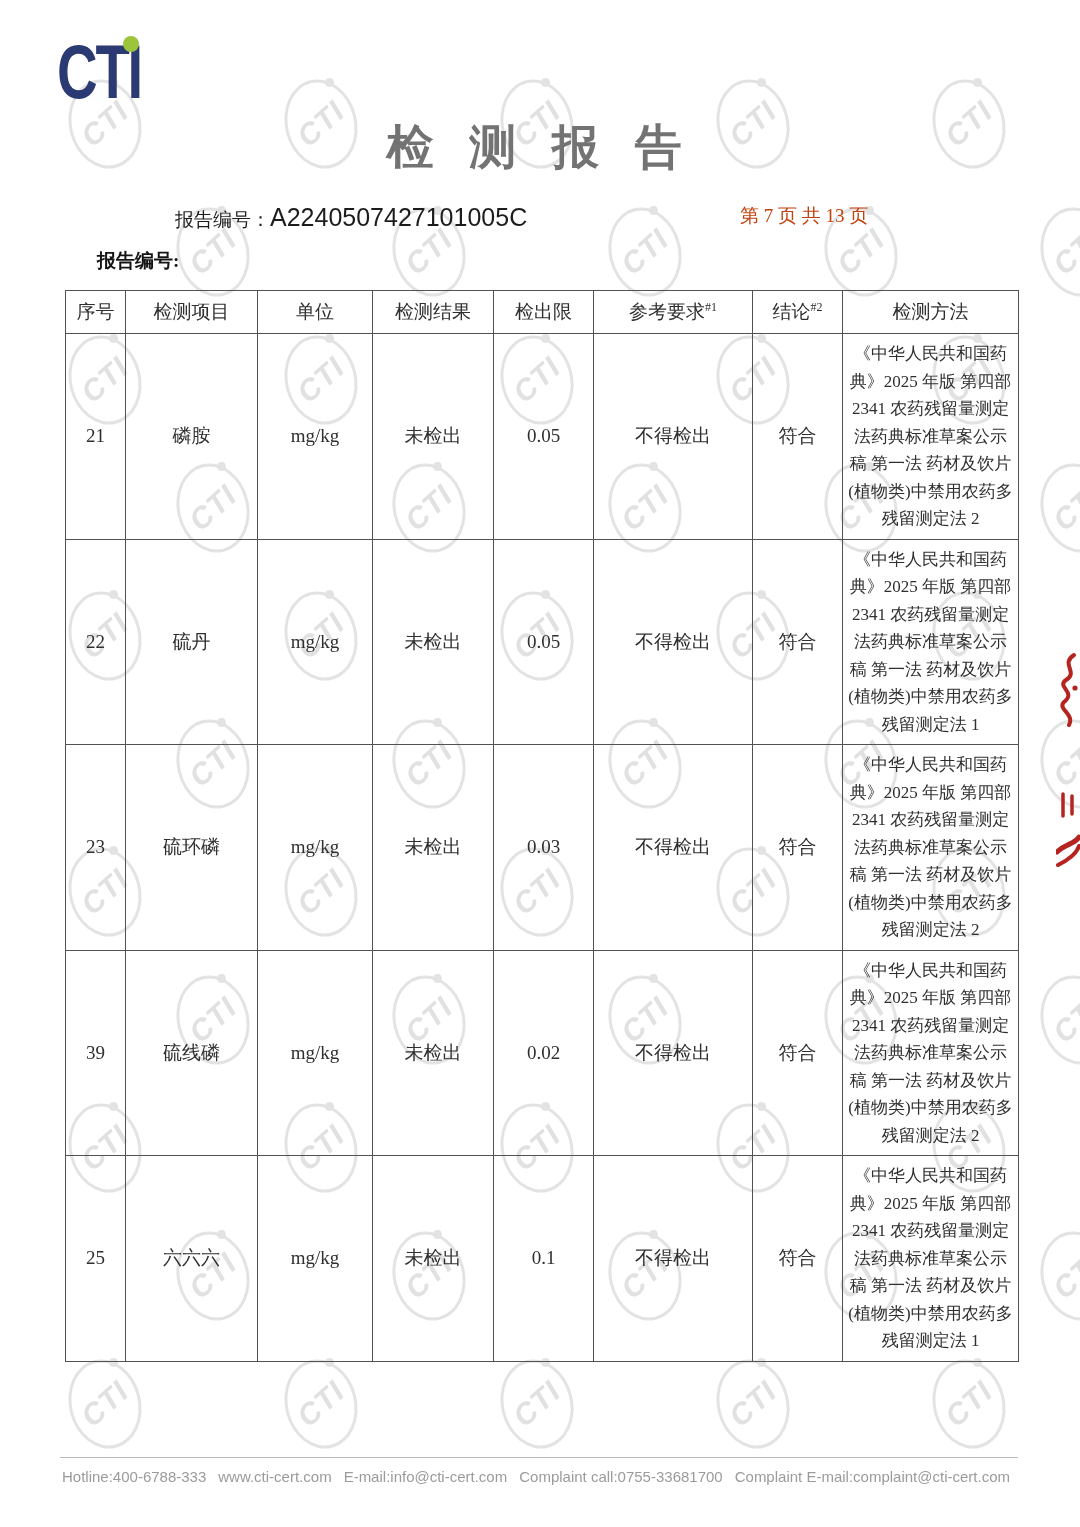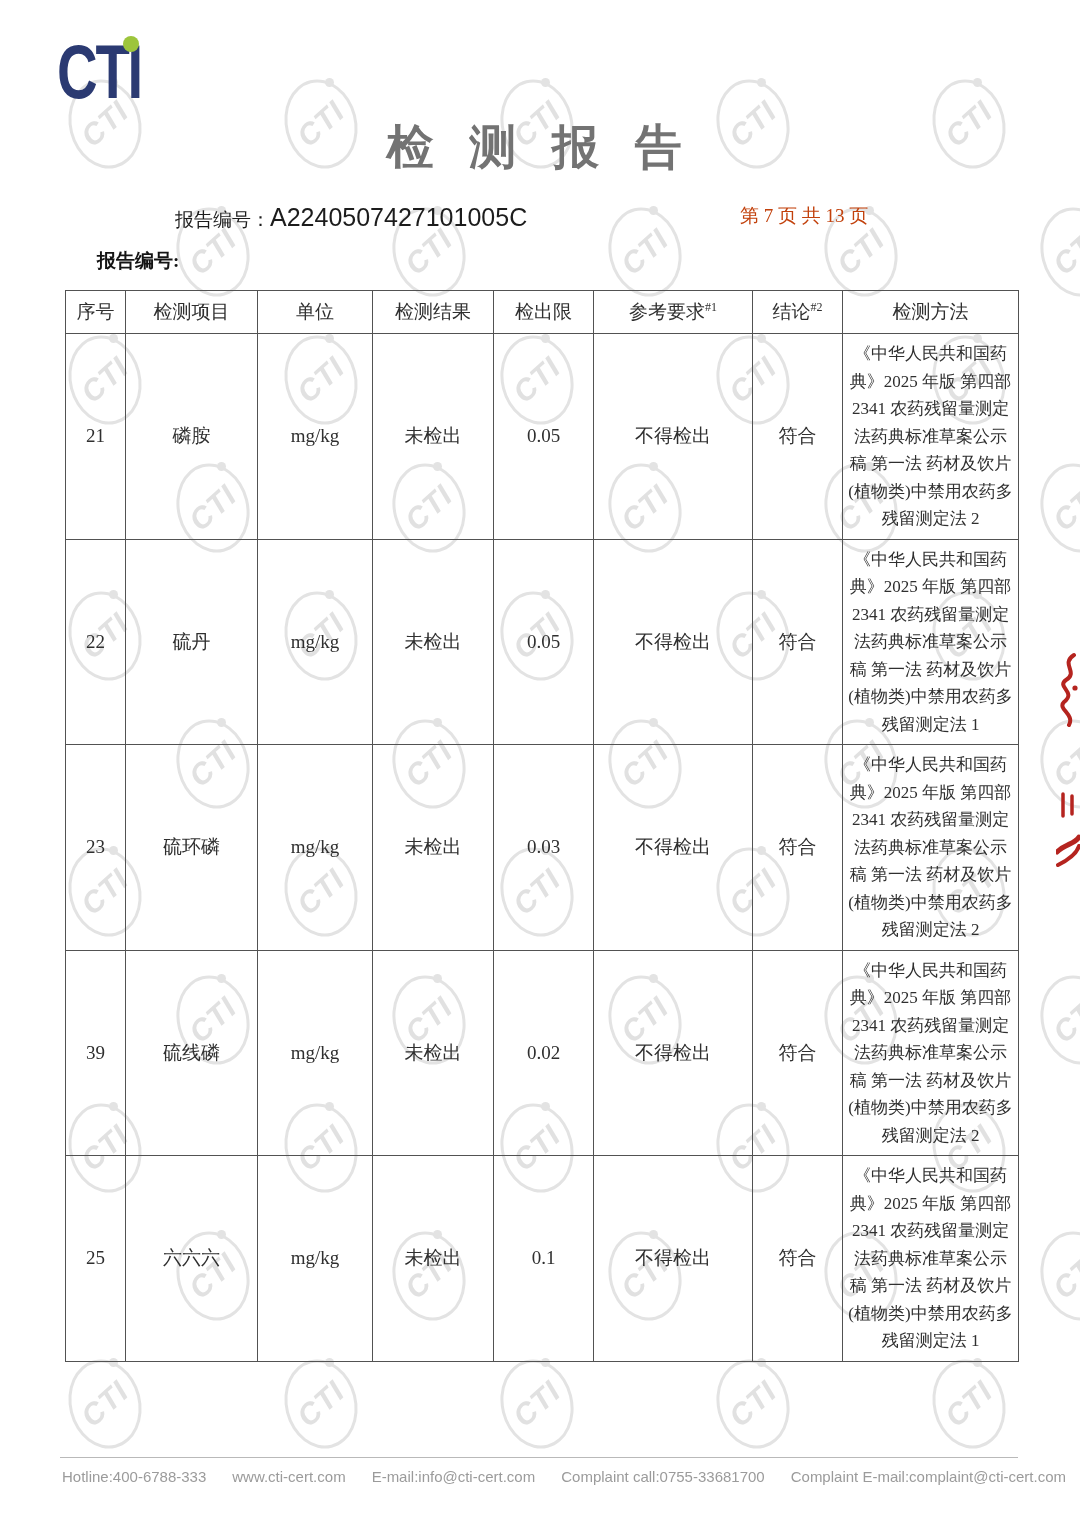--- a/index.html
+++ b/index.html
@@ -77,21 +77,21 @@
   }
   .results sup { font-size:12px; }
 
   
   .stamp-frag { position:absolute; z-index:2; }
 
   
   .footer-line { position:absolute; left:60px; top:1457px; width:958px; height:1px; background:#b9b9b9; }
   .footer {
     position:absolute; left:62px; top:1468px; width:1000px;
-    display:flex; gap:26px; white-space:nowrap;
+    display:flex; gap:12px; white-space:nowrap;
     font-family:"Liberation Sans","DejaVu Sans",sans-serif;
     font-size:15px; color:#9b9b9b;
   }
 </style>
 </head>
 <body>
 
 <div class="page">
 
   <div class="wm-layer" id="watermarks">

